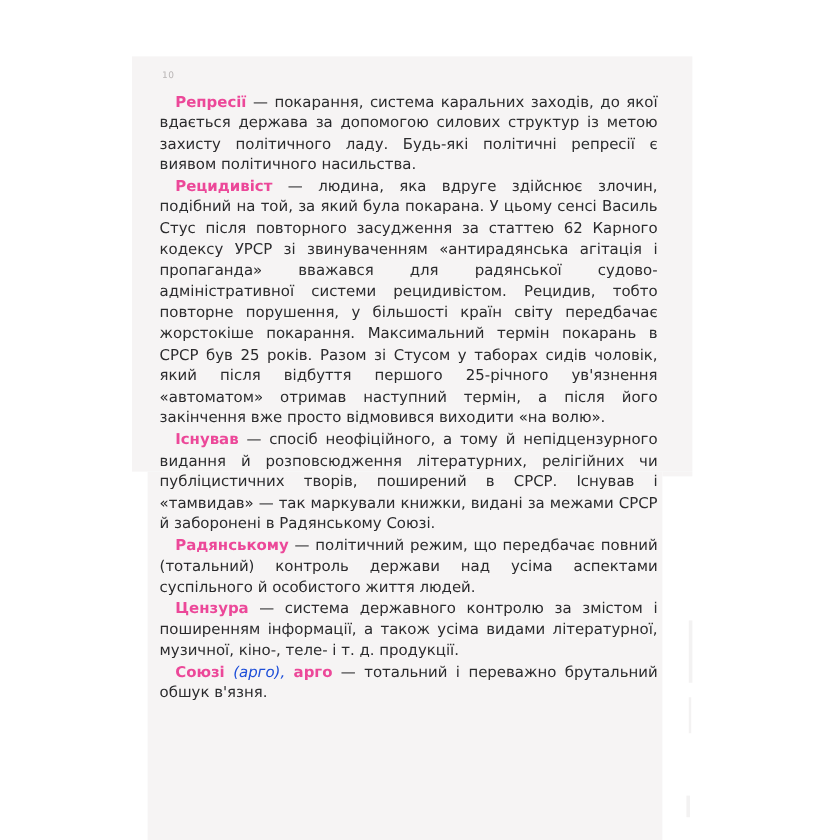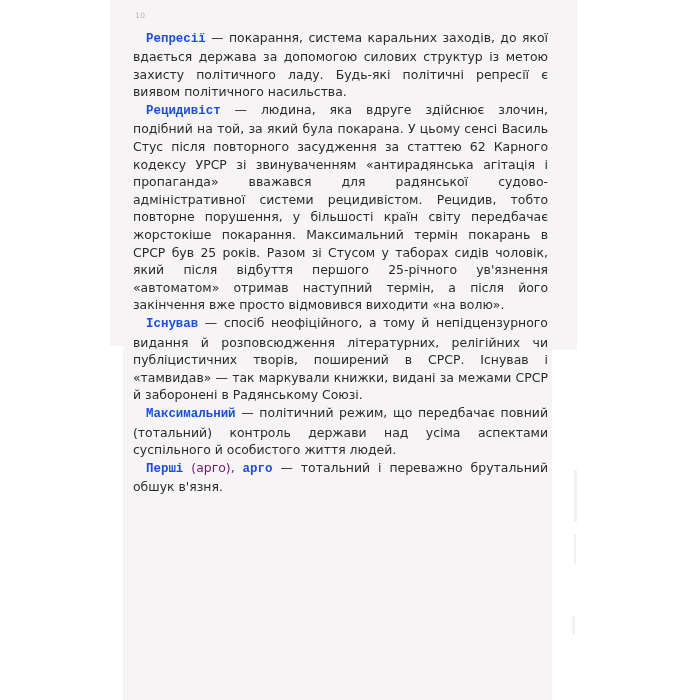--- a/index.html
+++ b/index.html
@@ -14,20 +14,21 @@
     font-family: "DejaVu Sans", "Liberation Sans", sans-serif;
     overflow: hidden;
     position: relative;
   }
 
   
   #scan-root {
     position: absolute;
     inset: 0;
     background: #ffffff;
+    margin-top: 47px;
   }
 
   .page-sheet-upper {
     position: absolute;
     left: 110px;
     top: 0px;
     width: 467px;
     height: 346px;
     background: #f6f4f4;
   }
@@ -84,26 +85,26 @@
     font-size: 12.45px;
     line-height: 17.6px;
     color: #2b2b2d;
     -webkit-font-smoothing: antialiased;
     hyphens: manual;
   }
   .entry + .entry { margin-top: 0px; }
 
   .term {
     font-weight: 700;
-    color: #1d4ed8;
-    font-family: Liberation Mono, monospace;
+    color: #ec4899;
   }
   .term-argo {
+    font-style: italic;
     font-weight: 400;
-    color: #701a75;
+    color: #1d4ed8;
   }
   .dash { white-space: nowrap; }
 </style>
 </head>
 <body>
 
 <div id="scan-root">
 
   <div class="page-sheet-upper"></div>
   <div class="page-sheet-lower"></div>
@@ -125,22 +126,25 @@
       <span class="term">Рецидивіст</span><span class="dash"> — </span><span>людина, яка вдруге здійснює злочин, подібний на той, за який була покарана. У цьому сенсі Василь Стус після повторного засудження за статтею 62 Карного кодексу УРСР зі звинуваченням «антирадянська агітація і пропаганда» вважав­ся для радянської судово-адміністративної системи рециди­вістом. Рецидив, тобто повторне порушення, у більшості країн світу передбачає жорстокіше покарання. Максимальний термін покарань в СРСР був 25 років. Разом зі Стусом у таборах сидів чоловік, який після відбуття першого 25-річного ув'язнення «автоматом» отримав наступний термін, а після його закінчення вже просто відмовився виходити «на волю».</span>
     </p>
 
     <p class="entry">
       <span class="term">Існував</span><span class="dash"> — </span><span>спосіб неофіційного, а тому й непідцензурного видання й розповсюдження літературних, релігійних чи публі­цистичних творів, поширений в СРСР. Існував і «тамвидав» — так маркували книжки, видані за межами СРСР й заборонені в Радянському Союзі.</span>
     </p>
 
 
 
     <p class="entry">
-      <span class="term">Максимальний</span><span class="dash"> — </span><span>політичний режим, що передбачає повний (тотальний) контроль держави над усіма аспектами суспільного й особистого життя людей.</span>
+      <span class="term">Радянському</span><span class="dash"> — </span><span>політичний режим, що передбачає повний (тотальний) контроль держави над усіма аспектами суспільного й особистого життя людей.</span>
     </p>
 
+    <p class="entry">
+      <span class="term">Цензура</span><span class="dash"> — </span><span>система державного контролю за змістом і поши­ренням інформації, а також усіма видами літературної, музич­ної, кіно-, теле- і т. д. продукції.</span>
+    </p>
 
     <p class="entry">
-      <span class="term">Перші</span><span class="term-argo"> (арго), </span><span class="term">арго</span><span class="dash"> — </span><span>тотальний і переважно брутальний обшук в'язня.</span>
+      <span class="term">Союзі</span><span class="term-argo"> (арго), </span><span class="term">арго</span><span class="dash"> — </span><span>тотальний і переважно брутальний обшук в'язня.</span>
     </p>
 
   </div>
 </div>
 
 </body></html>

